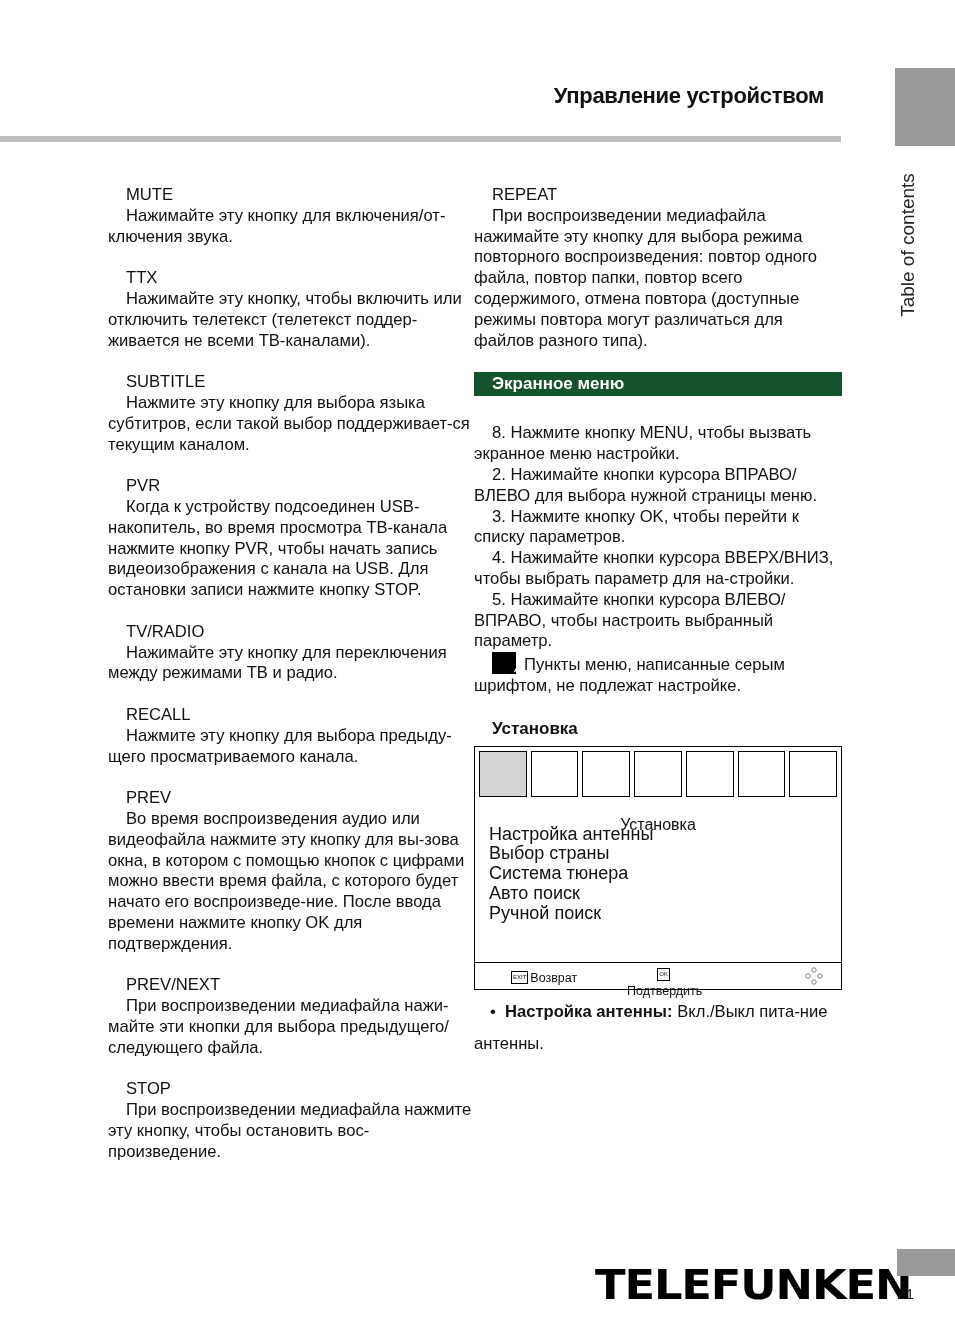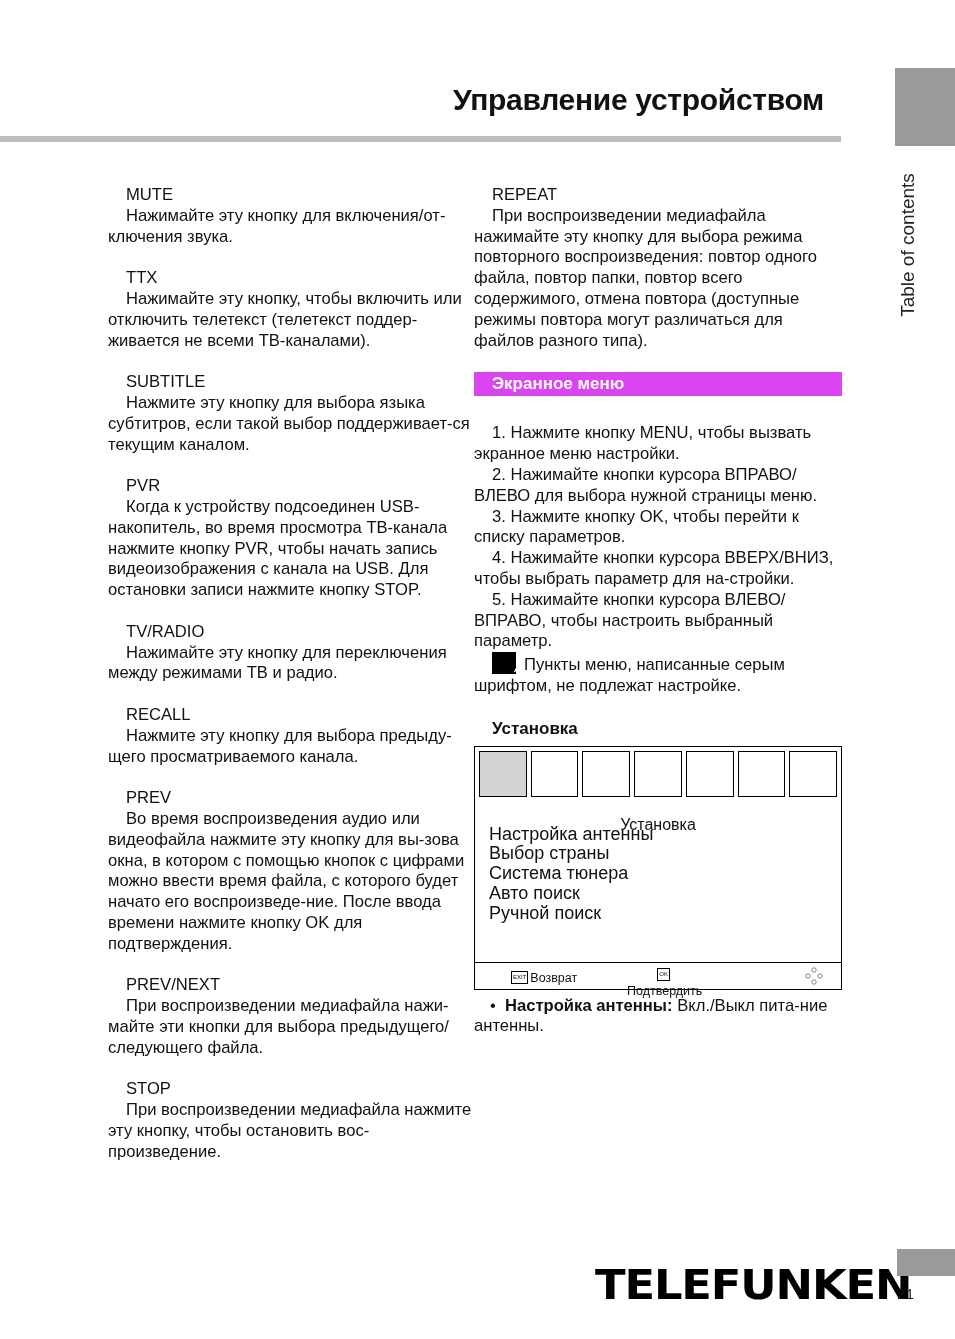--- a/index.html
+++ b/index.html
@@ -1,46 +1,46 @@
 <!DOCTYPE html>
 <html><head>
 <meta charset="utf-8">
 <style>
   html, body { margin: 0; padding: 0; background: #ffffff; }
   body { width: 955px; height: 1339px; position: relative; overflow: hidden;
          font-family: "Liberation Sans", sans-serif; color: #111; }
-  .title { position: absolute; right: 131px; top: 83px; font-size: 30px; font-weight: bold;
+  .title { position: absolute; right: 131px; top: 83px; font-size: 22px; font-weight: bold;
            letter-spacing: -0.3px; margin: 0; }
   .title-rule { position: absolute; left: 0; top: 136px; width: 841px; height: 6px; background: #bdbdbd; }
   .side-tab-top { position: absolute; left: 895px; top: 68px; width: 60px; height: 78px; background: #9a9a9c; }
   .side-label { position: absolute; left: 893px; top: 160px; width: 30px; height: 170px; }
   .side-label span { position: absolute; left: 50%; top: 50%; white-space: nowrap; font-size: 19px;
            transform: translate(-50%, -50%) rotate(-90deg); color: #222; }
   .col { position: absolute; top: 185px; font-size: 16.6px; line-height: 20.8px; }
   .col-left { left: 81px; width: 372px; margin-left: 27px; }
   .col-right { left: 474px; width: 368px; }
   .item { margin-bottom: 20.8px; }
   .item-title { padding-left: 18px; }
   .indent { text-indent: 18px; }
-  .section-bar { background: #d946ef; color: #fff; font-weight: bold; font-size: 17px;
+  .section-bar { background: #14532d; color: #fff; font-weight: bold; font-size: 17px;
            padding-left: 18px; height: 24px; line-height: 24px; margin-top: 21px; margin-bottom: 27px; }
   .sub-heading { font-weight: bold; font-size: 17px; padding-left: 18px; margin-top: 22px; margin-bottom: 6px; }
   .note-icon { display: inline-block; width: 24px; height: 22px; background: #000; vertical-align: -4px; margin-right: 8px; }
   .menu-box { border: 1.5px solid #000; height: 242px; position: relative; margin-top: 0; }
   .menu-tabs { position: absolute; top: 4px; left: 4px; right: 4px; display: flex; gap: 4px; }
   .menu-tab { flex: 1; height: 46px; border: 1.5px solid #000; box-sizing: border-box; }
   .menu-tab.active { background: #d3d3d5; }
   .menu-title { position: absolute; top: 68px; left: 0; right: 0; text-align: center; font-size: 16px; }
   .menu-list { position: absolute; top: 78px; left: 14px; font-size: 18px; line-height: 19.8px; }
   .menu-footer { position: absolute; left: 0; right: 0; bottom: 0; height: 26px; border-top: 1.5px solid #000;
            font-size: 12.5px; }
   .foot-item { position: absolute; top: 5px; display: flex; align-items: center; }
   .key { display: inline-block; border: 1px solid #000; font-size: 6px; padding: 2px 1px; margin-right: 2px; line-height: 7px; }
   .nav-icon { position: absolute; right: 18px; top: 4px; width: 18px; height: 18px; }
-  .bullet-para { margin-top: 6px; line-height: 20px; }
+  .bullet-para { margin-top: 6px; line-height: 32px; }
   .bullet-para .b { font-weight: bold; }
   .logo { position: absolute; left: 595px; top: 1262px; font-family: "DejaVu Sans", sans-serif; font-weight: bold;
           font-size: 40px; letter-spacing: -1px; transform: scaleX(1.12); transform-origin: left; color: #000; }
   .side-tab-bottom { position: absolute; left: 897px; top: 1249px; width: 58px; height: 27px; background: #9a9a9c; }
   .page-num { position: absolute; left: 897px; top: 1287px; font-size: 14px; font-family: Liberation Mono, monospace; }
 </style>
 </head>
 <body>
 
 <h1 class="title">Управление устройством</h1>
@@ -91,21 +91,21 @@
 
 <div class="col col-right">
   <div class="item">
     <div class="item-title">REPEAT</div>
     <div class="indent">При воспроизведении медиафайла нажимайте эту кнопку для выбора режима повторного воспроизведения: повтор одного файла, повтор папки, повтор всего содержимого, отмена повтора (доступные режимы повтора могут различаться для файлов разного типа).</div>
   </div>
 
   <div class="section-bar">Экранное меню</div>
 
   <div>
-    <div class="indent">1. Нажмите кнопку MENU, чтобы вызвать экранное меню настройки.</div>
+    <div class="indent">8. Нажмите кнопку MENU, чтобы вызвать экранное меню настройки.</div>
     <div class="indent">2. Нажимайте кнопки курсора ВПРАВО/ВЛЕВО для выбора нужной страницы меню.</div>
     <div class="indent">3. Нажмите кнопку OK, чтобы перейти к списку параметров.</div>
     <div class="indent">4. Нажимайте кнопки курсора ВВЕРХ/ВНИЗ, чтобы выбрать параметр для на-стройки.</div>
     <div class="indent">5. Нажимайте кнопки курсора ВЛЕВО/ВПРАВО, чтобы настроить выбранный параметр.</div>
   </div>
 
   <div class="indent">
     <span class="note-icon">
       <svg width="24" height="22" viewBox="0 0 24 22">
           <path d="M6 17 L18 5 M16 4 L20 8 M6 17 L5 19 L7 18 M9 16 C12 16 14 18 17 17" stroke="#fff" stroke-width="1.3" fill="none"></path>

